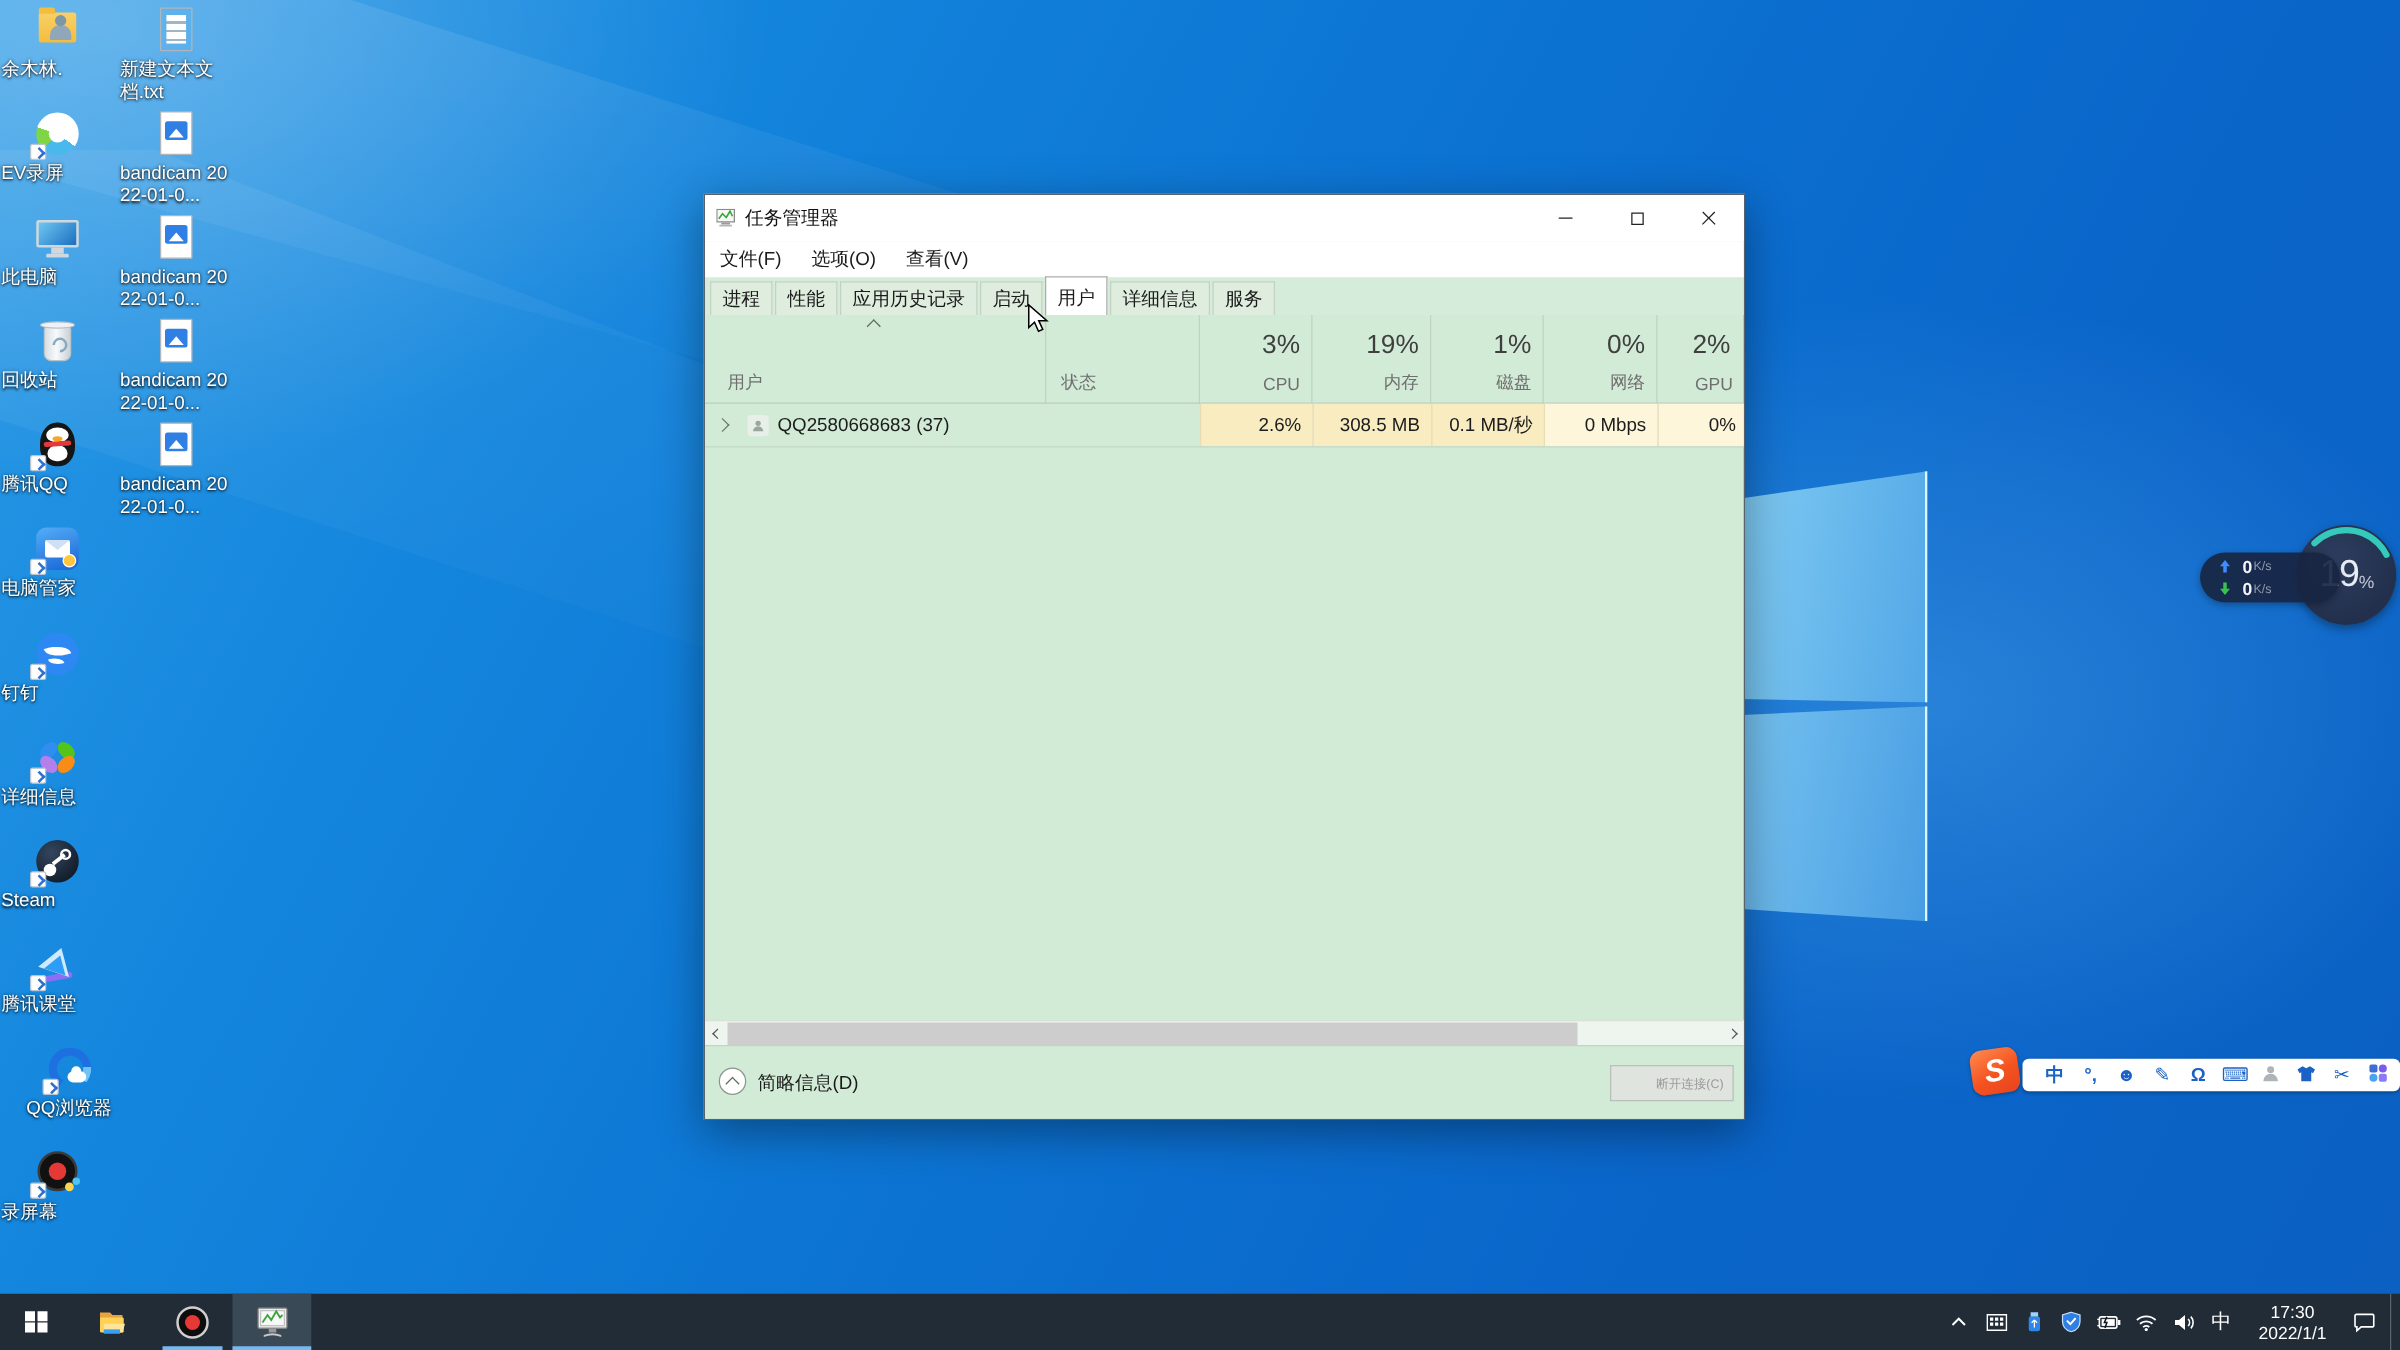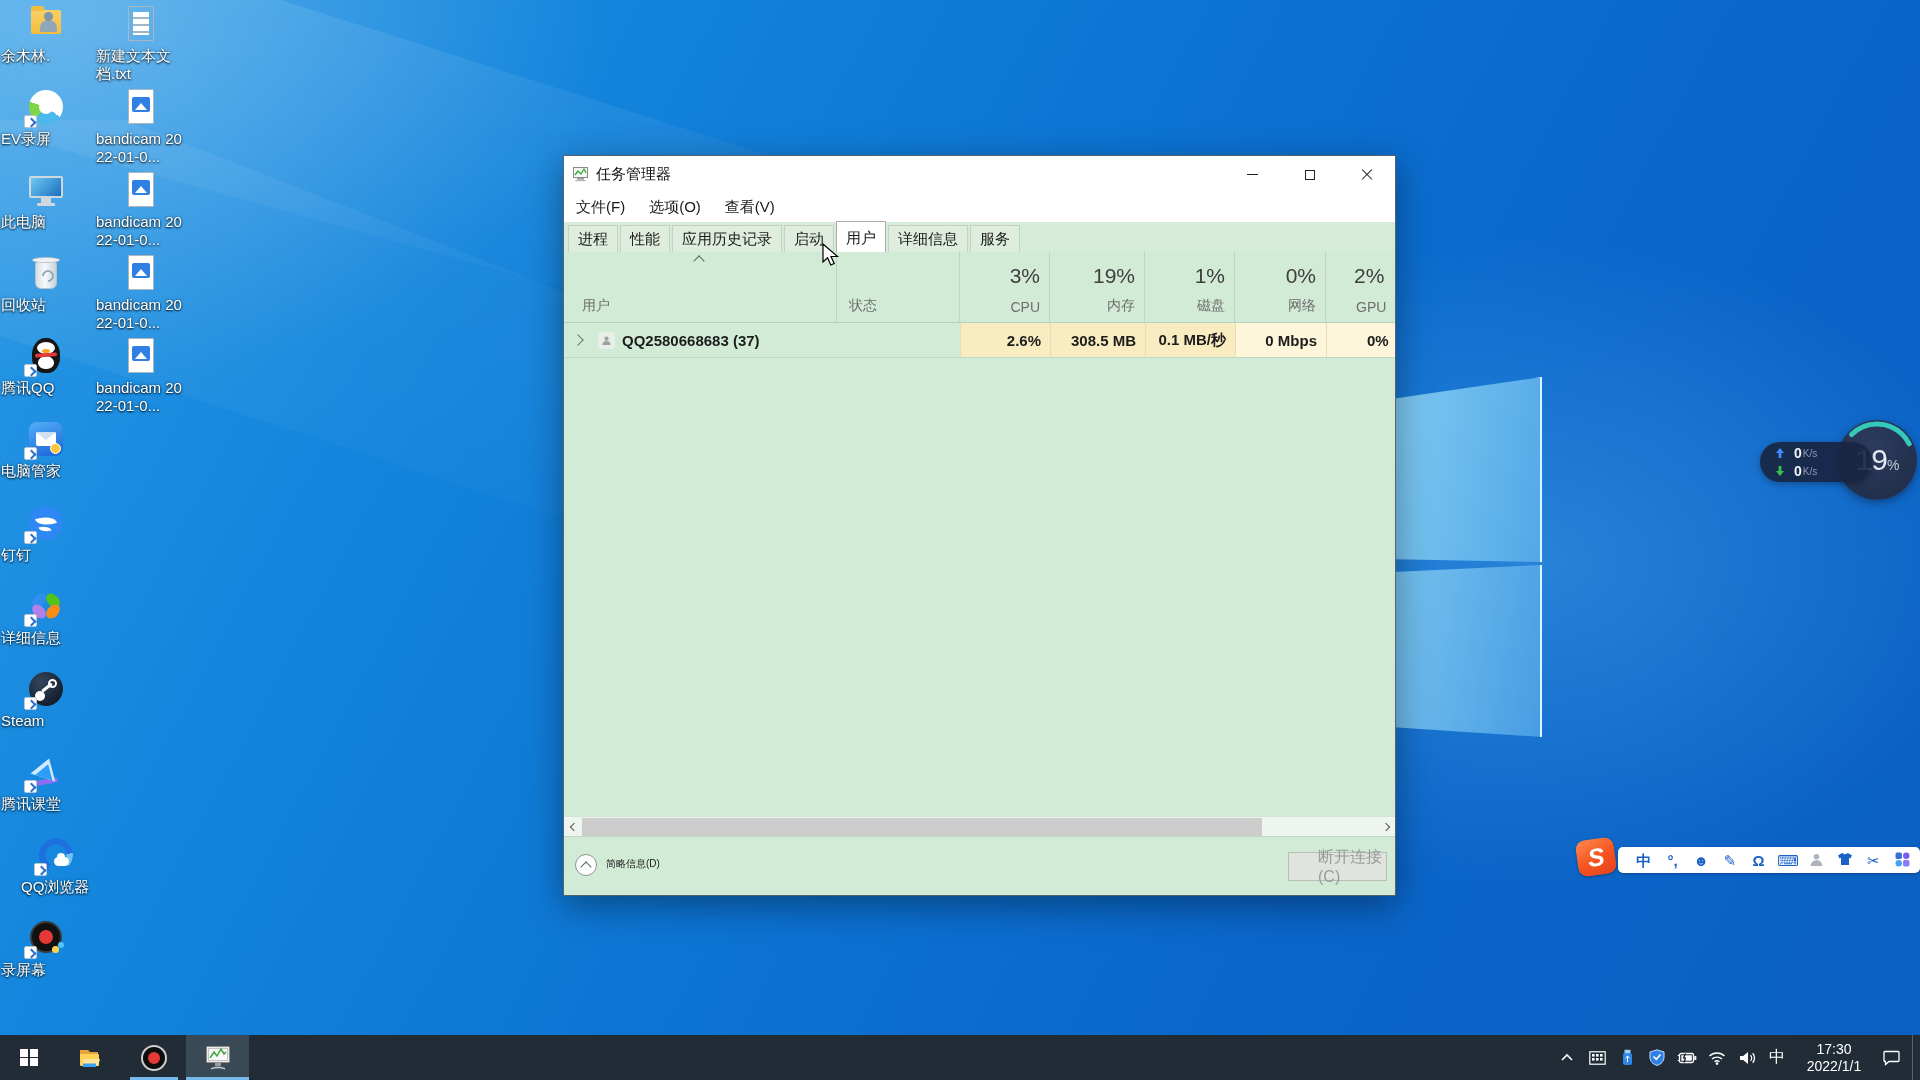--- a/index.html
+++ b/index.html
@@ -191,21 +191,21 @@
   .hc-disk { left:581px; width:90px; } .hc-net { left:671px; width:91px; }
   .hc-gpu { left:762px; width:94px; border-right:none; }
   .hpct { position:absolute; right:9px; top:12px; font-size:21px; color:#3f3f3f; }
   .hname { position:absolute; right:9px; bottom:8px; font-size:14px; color:#6f6f6f; }
   .hname.lft { left:18px; right:auto; }
   .sortmark { position:absolute; left:131px; top:2px; width:9px; height:9px; }
   .sortmark::before { content:""; position:absolute; left:0; top:3px; width:7px; height:7px;
     border:solid #5a6a5e; border-width:1.5px 0 0 1.5px; transform:rotate(45deg); }
   .tm-head-sep { position:absolute; left:0; top:166px; width:831px; height:1px; background:#b9cfbe; }
 
-  .tm-row { position:absolute; left:0; top:167px; width:831px; height:34px;font-weight:bold; }
+  .tm-row { position:absolute; left:0; top:167px; width:831px; height:34px; }
   .rcell { position:absolute; top:0; height:34px; display:flex; align-items:center;
     justify-content:flex-end; font-size:15px; color:#1c1c1c; padding-right:9px; }
   .rc-user { left:0; width:273px; justify-content:flex-start; padding-left:10px; }
   .rc-status { left:273px; width:123px; }
   .rc-cpu { left:396px; width:90px; background:#f8ecc0; border-left:1px solid #e7dcb6; }
   .rc-mem { left:486px; width:95px; background:#f8ecc0; border-left:1px solid #e7dcb6; }
   .rc-disk { left:581px; width:90px; background:#f8ecc0; border-left:1px solid #e7dcb6; }
   .rc-net { left:671px; width:91px; background:#fdf6da; border-left:1px solid #e7dcb6; }
   .rc-gpu { left:762px; width:69px; background:#fdf6da; border-left:1px solid #e7dcb6;
     overflow:hidden; justify-content:flex-start; padding-left:40px; }
@@ -224,23 +224,23 @@
   .s-left i { transform:rotate(-45deg); margin-left:2px; }
   .s-right i { transform:rotate(135deg); margin-right:2px; }
   .s-thumb { position:absolute; left:18px; top:1px; width:680px; height:18px; background:#cdcdcd; }
 
   .tm-foot { position:absolute; left:0; top:680px; width:831px; height:59px; background:#d2ebd6;
     border-top:1px solid #c0d5c4; }
   .f-toggle { position:absolute; left:11px; top:17px; width:22px; height:22px; border:1px solid #8a978d;
     border-radius:50%; background:#fff; }
   .f-toggle::before { content:""; position:absolute; left:6px; top:8px; width:7px; height:7px;
     border:solid #5a6a5e; border-width:1.7px 0 0 1.7px; transform:rotate(45deg); }
-  .f-label { position:absolute; left:42px; top:20px; font-size:10px; color:#1a1a1a; }
+  .f-label { position:absolute; left:42px; top:20px; font-size:15px; color:#1a1a1a; }
   .f-btn { position:absolute; left:724px; top:15px; width:99px; height:29px; background:#dfe5de;
-    border:1px solid #b9bfb8; font-size:16px; color:#9a9a9a; display:flex; align-items:center;
+    border:1px solid #b9bfb8; font-size:10px; color:#9a9a9a; display:flex; align-items:center;
     justify-content:center;padding-left:29px; }
 
   .cursor { position:absolute; left:822px; top:243px; z-index:40; }
 
   
   .ime { position:absolute; left:1577px; top:837px; z-index:30; height:40px; }
   .ime-bar { position:absolute; left:41px; top:10px; width:302px; height:26px; background:#fff;
     border-radius:5px; box-shadow:0 1px 3px rgba(0,0,0,.3); display:flex; align-items:center;
     padding:0 8px 0 16px; gap:9px; }
   .ime-ic { font-size:15px; color:#1b62c6; font-weight:bold; width:20px; text-align:center; line-height:1; }

